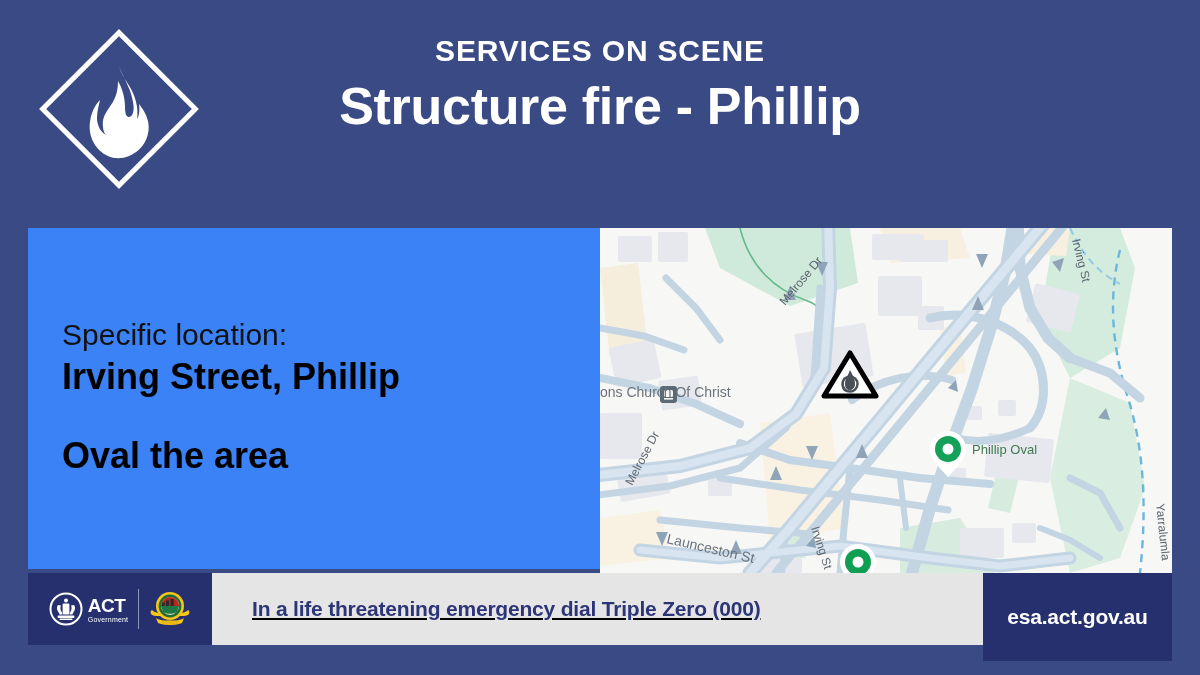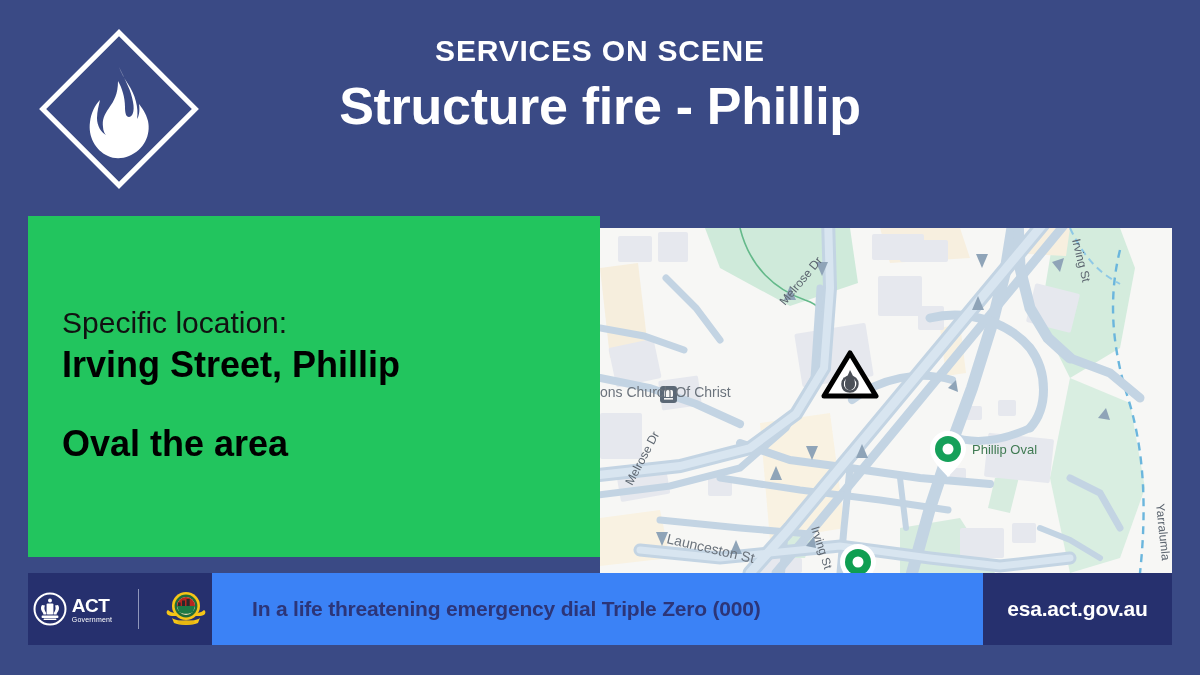--- a/index.html
+++ b/index.html
@@ -27,22 +27,22 @@
     font-size:30px; font-weight:bold; letter-spacing:0.8px;
     line-height:1.15;
   }
   #incident-title {
     font-size:52px; font-weight:bold; letter-spacing:-0.3px;
     line-height:1.3; margin-top:4px;
   }
 
   
   #info-panel {
-    position:absolute; left:28px; top:216px; width:572px; height:341px;
-    background:#22c55e;
+    position:absolute; left:28px; top:228px; width:572px; height:341px;
+    background:#3b82f6;
   }
   #info-inner { padding:88px 0 0 34px; }
   .field { margin-bottom:34px; }
   .field:last-child { margin-bottom:0; }
   .field-label {
     font-size:30px; color:#111111; line-height:1.25; font-weight:400;
   }
   .field-value {
     font-size:36px; color:#000000; line-height:1.25; font-weight:bold;
   }
@@ -60,42 +60,42 @@
   .map-label-poi { font-size:13px; fill:#3f7a52; }
   .map-label-big { font-size:14px; fill:#6b737c; }
 
   
   #footer {
     position:absolute; left:28px; top:573px; width:1144px; height:72px;
   }
   #footer-logos {
     position:absolute; left:0; top:0; width:184px; height:72px;
     background:#26306e; display:flex; align-items:center;
-    justify-content:center; gap:16px;
+    justify-content:center; gap:0px;
   }
   #act-logo { display:flex; align-items:center; gap:5px; }
   #act-crest { width:34px; height:34px; }
   #act-wordmark { color:#ffffff; line-height:1; }
   #act-word { font-size:19px; font-weight:bold; letter-spacing:-0.5px; }
   #act-sub { font-size:7px; letter-spacing:0.2px; margin-top:1px; }
   #logo-divider {
     width:1px; height:40px; background:#8f96bb; margin:0 10px;
   }
   #esa-crest { width:42px; height:42px; }
 
   #footer-message {
     position:absolute; left:184px; top:0; width:771px; height:72px;
-    background:#3b82f6; display:flex; align-items:center;
+    background:#e5e5e5; display:flex; align-items:center;text-decoration:underline;
   }
   #footer-message-text {
     color:#2c3578; font-size:21px; font-weight:bold;
     padding-left:40px; letter-spacing:-0.2px;
   }
   #footer-url {
-    position:absolute; left:955px; top:0; width:189px; height:72px;
+    position:absolute; left:955px; top:0; width:189px; height:88px;
     background:#26306e; display:flex; align-items:center;
     justify-content:center;
   }
   #footer-url-text {
     color:#ffffff; font-size:21px; font-weight:bold; letter-spacing:-0.2px;
   }
 </style>
 </head>
 <body>
 

